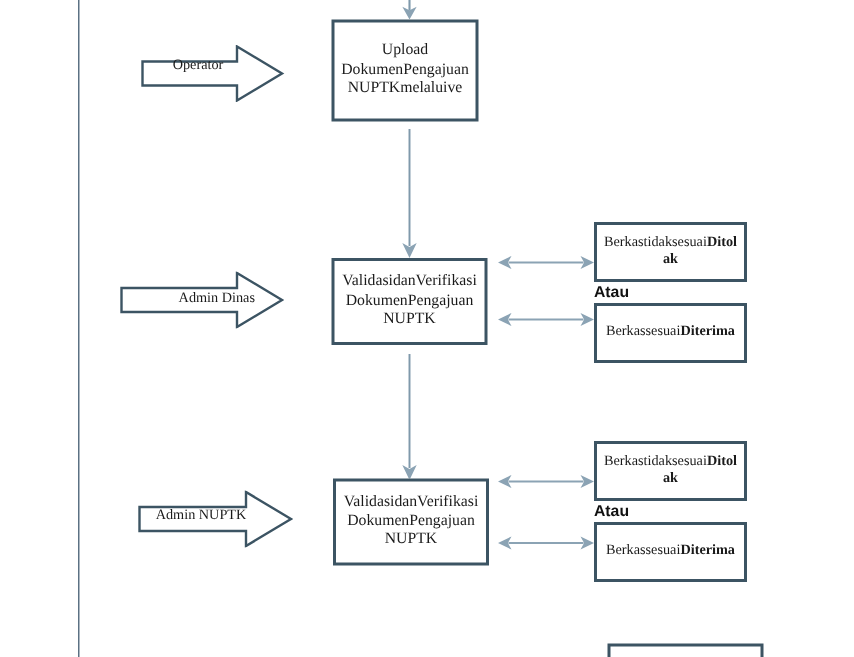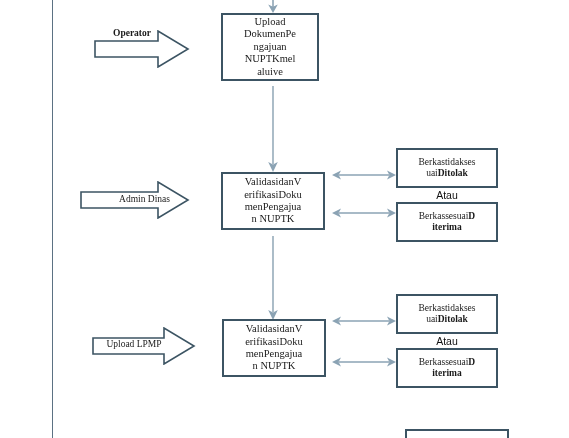--- a/index.html
+++ b/index.html
@@ -29,42 +29,42 @@
     position: absolute;
     box-sizing: border-box;
     border: 2px solid #3c5463;
     background: #ffffff;
     display: flex;
     align-items: center;
     justify-content: flex-start;
     text-align: center;
     color: #1a1a1a;
     line-height: 1.18;
-    padding: 2px 20px;
+    padding: 2px 4px;
   }
   .box-text {
     display: block;
     width: 100%;
     word-break: break-word;
   }
   .box-main {
     font-size: 10.5px;
   }
   .box-side {
     font-size: 9.5px;
   }
   .box-side b { font-weight: bold; }
   
   .atau {
     position: absolute;
     font-family: "Liberation Sans", "DejaVu Sans", sans-serif;
     font-size: 10.5px;
-    font-weight: normal;
+    font-weight: bold;
     color: #111111;
-    text-align: center;
+    text-align: left;
   }
   
   .role-arrow {
     position: absolute;
   }
   .role-arrow svg { display: block; }
   .role-label {
     position: absolute;
     font-size: 9.5px;
     color: #1a1a1a;
@@ -89,21 +89,21 @@
       <line x1="7" y1="0" x2="7" y2="13" stroke="#7f99ab" stroke-width="1.4"></line>
       <path d="M7 19 L2.2 10.5 L7 12.8 L11.8 10.5 Z" fill="#8ba3b4"></path>
     </svg>
   </div>
 
   <div class="role-arrow" style="left:94px; top:30px;">
     <svg width="96" height="38" viewBox="0 0 96 38">
       <path d="M1 11 L64 11 L64 1 L94 19 L64 37 L64 27 L1 27 Z" fill="#ffffff" stroke="#3c5463" stroke-width="1.6" stroke-linejoin="miter"></path>
     </svg>
   </div>
-  <div class="role-label" style="left:94px; top:28px; width:76px;font-weight:bold;">Operator</div>
+  <div class="role-label" style="left:94px; top:39px; width:76px;">Operator</div>
 
   <div class="box box-main" style="left:221px; top:13px; width:98px; height:68px;">
     <span class="box-text">Upload DokumenPengajuan NUPTKmelaluive</span>
   </div>
 
   <div class="conn" style="left:266px; top:86px;">
     <svg width="14" height="88" viewBox="0 0 14 88">
       <line x1="7" y1="0" x2="7" y2="78" stroke="#7f99ab" stroke-width="1.3"></line>
       <path d="M7 86 L2.2 76 L7 78.6 L11.8 76 Z" fill="#8ba3b4"></path>
     </svg>
@@ -151,21 +151,21 @@
       <line x1="7" y1="0" x2="7" y2="76" stroke="#7f99ab" stroke-width="1.3"></line>
       <path d="M7 84 L2.2 74 L7 76.6 L11.8 74 Z" fill="#8ba3b4"></path>
     </svg>
   </div>
 
   <div class="role-arrow" style="left:92px; top:327px;">
     <svg width="104" height="38" viewBox="0 0 104 38">
       <path d="M1 11 L72 11 L72 1 L102 19 L72 37 L72 27 L1 27 Z" fill="#ffffff" stroke="#3c5463" stroke-width="1.6" stroke-linejoin="miter"></path>
     </svg>
   </div>
-  <div class="role-label" style="left:92px; top:339px; width:84px;">Upload LPMP</div>
+  <div class="role-label" style="left:92px; top:339px; width:84px;">Admin NUPTK</div>
 
   <div class="box box-main" style="left:222px; top:319px; width:104px; height:58px;">
     <span class="box-text">ValidasidanVerifikasiDokumenPengajuan NUPTK</span>
   </div>
 
   <div class="conn" style="left:331px; top:314px;">
     <svg width="66" height="14" viewBox="0 0 66 14">
       <line x1="8" y1="7" x2="58" y2="7" stroke="#8ba3b4" stroke-width="1.3"></line>
       <path d="M1 7 L10 2.6 L7.6 7 L10 11.4 Z" fill="#8ba3b4"></path>
       <path d="M65 7 L56 2.6 L58.4 7 L56 11.4 Z" fill="#8ba3b4"></path>

